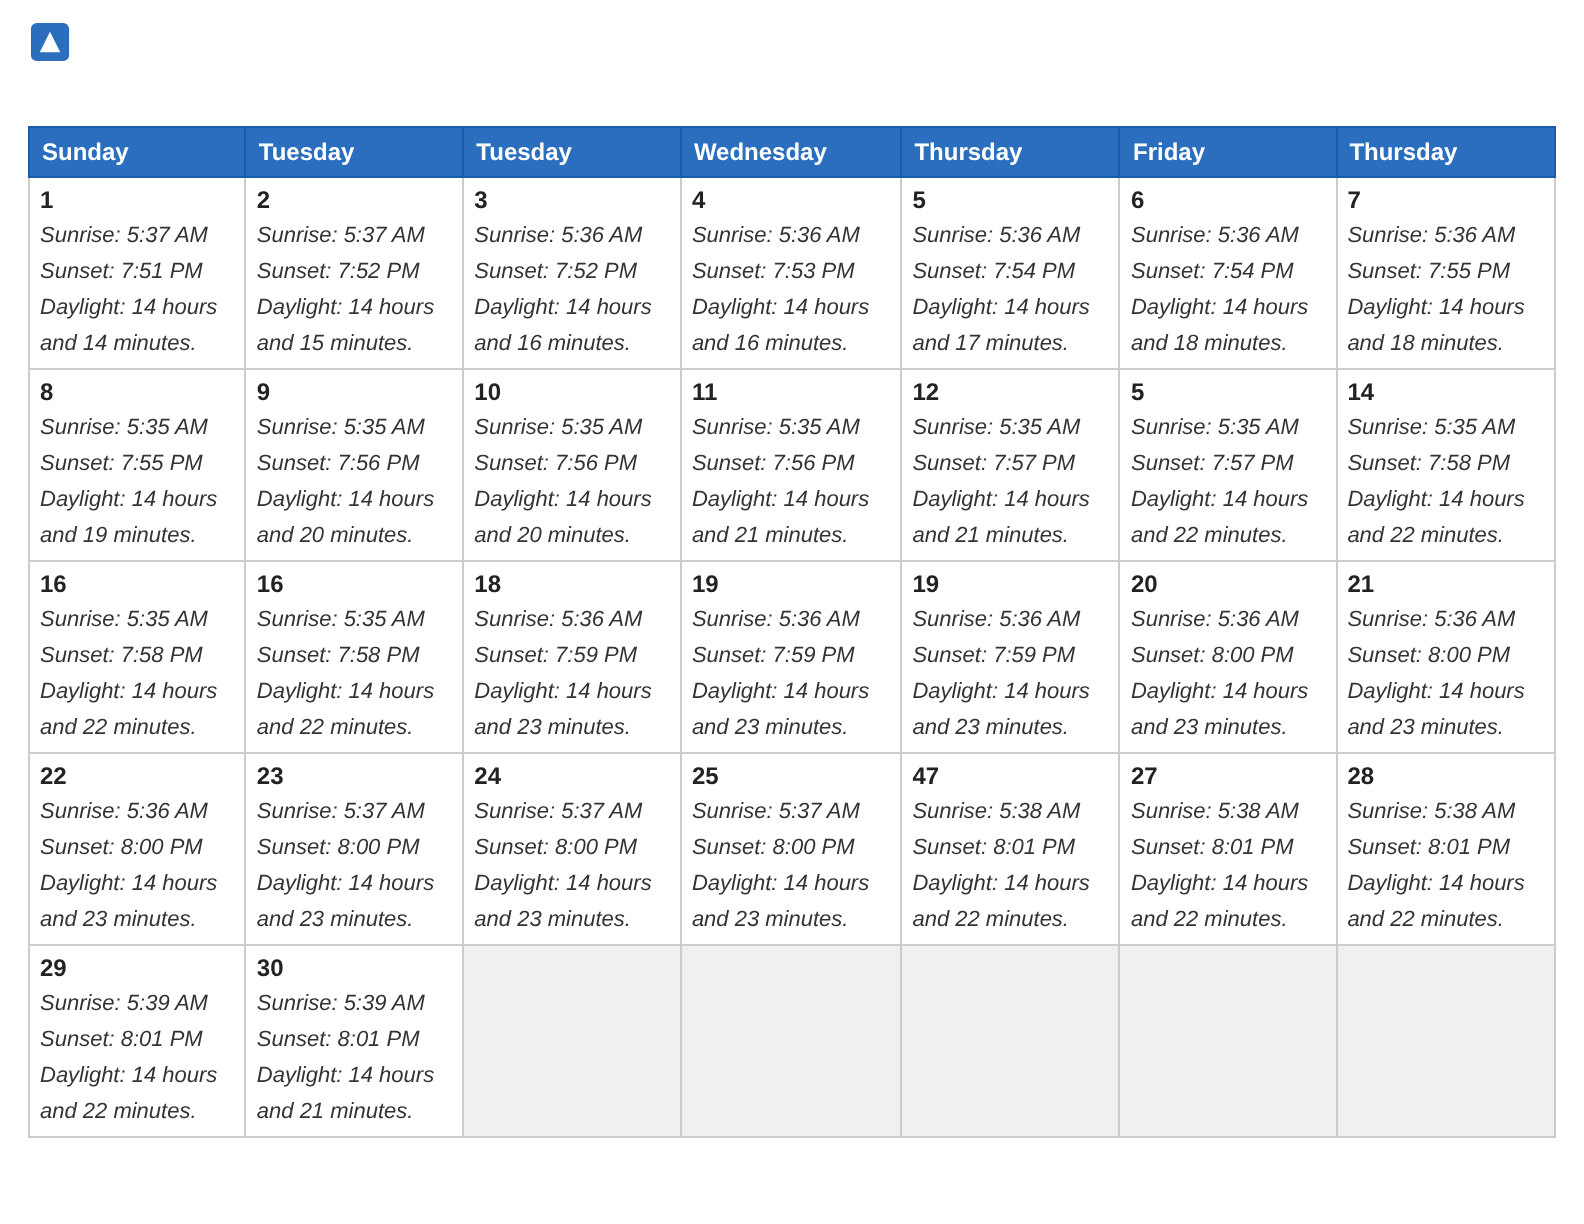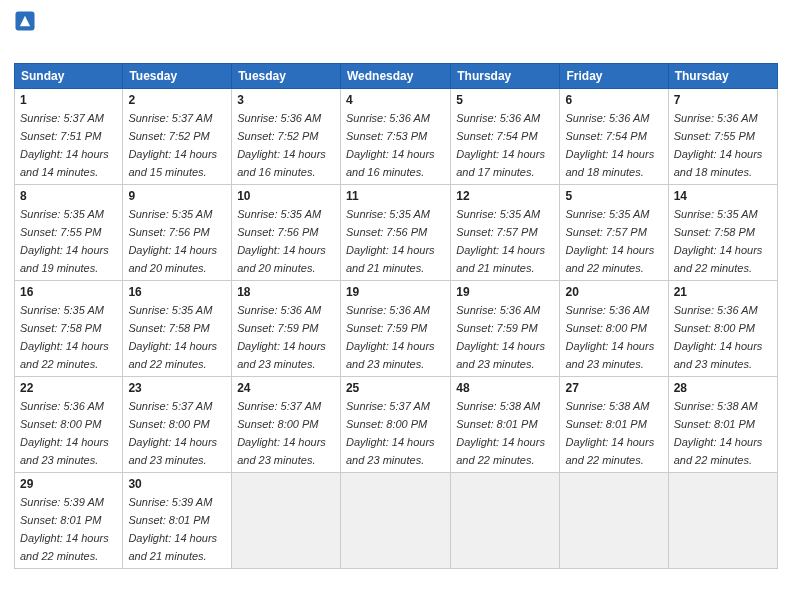--- a/index.html
+++ b/index.html
@@ -180,21 +180,21 @@
         </tr>
         <tr>
           <td><span class="day-num">22</span>
 <span class="day-info">Sunrise: 5:36 AM<br>Sunset: 8:00 PM<br>Daylight: 14 hours and 23 minutes.</span></td>
           <td><span class="day-num">23</span>
 <span class="day-info">Sunrise: 5:37 AM<br>Sunset: 8:00 PM<br>Daylight: 14 hours and 23 minutes.</span></td>
           <td><span class="day-num">24</span>
 <span class="day-info">Sunrise: 5:37 AM<br>Sunset: 8:00 PM<br>Daylight: 14 hours and 23 minutes.</span></td>
           <td><span class="day-num">25</span>
 <span class="day-info">Sunrise: 5:37 AM<br>Sunset: 8:00 PM<br>Daylight: 14 hours and 23 minutes.</span></td>
-          <td><span class="day-num">48</span>
+          <td><span class="day-num">47</span>
 <span class="day-info">Sunrise: 5:38 AM<br>Sunset: 8:01 PM<br>Daylight: 14 hours and 22 minutes.</span></td>
           <td><span class="day-num">27</span>
 <span class="day-info">Sunrise: 5:38 AM<br>Sunset: 8:01 PM<br>Daylight: 14 hours and 22 minutes.</span></td>
           <td><span class="day-num">28</span>
 <span class="day-info">Sunrise: 5:38 AM<br>Sunset: 8:01 PM<br>Daylight: 14 hours and 22 minutes.</span></td>
         </tr>
         <tr class="cal-row-last">
           <td><span class="day-num">29</span>
 <span class="day-info">Sunrise: 5:39 AM<br>Sunset: 8:01 PM<br>Daylight: 14 hours and 22 minutes.</span></td>
           <td><span class="day-num">30</span>

